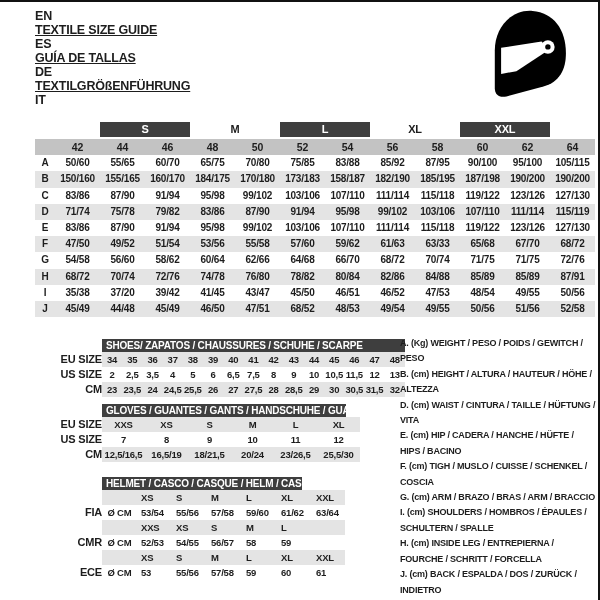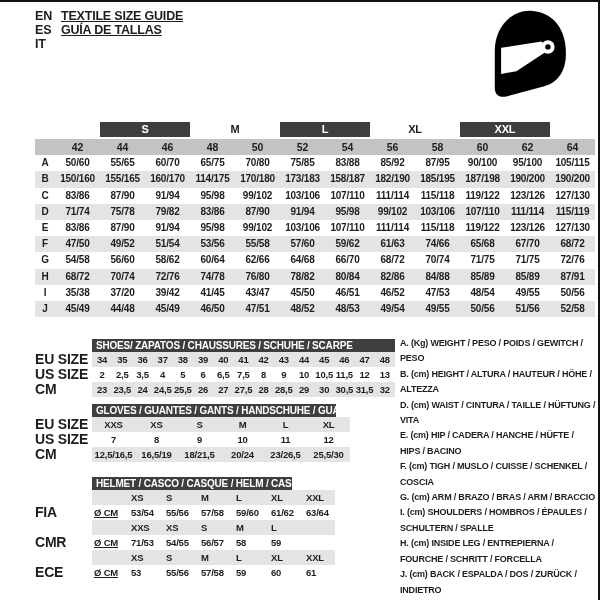--- a/index.html
+++ b/index.html
@@ -3,51 +3,51 @@
 <meta charset="utf-8">
 <style>
   html,body{margin:0;padding:0;background:#fff;}
   .page{position:relative;width:600px;height:600px;background:#fff;overflow:hidden;
         font-family:"Liberation Sans",sans-serif;font-weight:bold;color:#1d1d1d;letter-spacing:-0.2px;}
   .top-border{position:absolute;left:0;top:0;width:600px;height:2px;background:#111;}
   .right-border{position:absolute;right:0;top:0;width:2px;height:600px;background:#111;}
 
   
   .lang-header{position:absolute;left:35px;top:9px;font-size:12.5px;line-height:14px;}
-  .lang-row{display:flex;}
+  .lang-row{display:flex;flex-direction:column;}
   .lang-code{width:26px;}
   .lang-title{white-space:nowrap;text-decoration:underline;}
 
   
   .helmet-icon{position:absolute;right:26px;top:3px;width:90px;height:104px;}
 
   
   .main-table{position:absolute;left:35px;top:122px;width:560px;}
   .mrow{display:grid;grid-template-columns:20px repeat(12,1fr);height:16.2px;line-height:16.2px;
         font-size:10px;text-align:center;}
   .mrow.band{height:16px;line-height:15px;margin-bottom:1px;}
   .szbox{height:15px;line-height:15px;font-size:11px;}
   .szbox.dark{background:#3e3e3e;color:#fff;}
   .mrow.numrow{background:#c3c3c3;font-size:10.5px;}
   .mrow.stripe{background:#e4e4e4;}
   .cell{overflow:hidden;white-space:nowrap;}
   .cell.letter{text-align:center;}
 
   
-  .sec{position:absolute;left:35px;}
+  .sec{position:absolute;left:45px;}
   .sec-grid{display:grid;}
   .shoes-grid{grid-template-columns:57px repeat(15,20.2px);}
   .gloves-grid{grid-template-columns:57px repeat(6,43px);}
   .helmet-grid{grid-template-columns:57px 33px repeat(6,35px);}
   .bar{grid-column:2 / -1;justify-self:start;background:#3e3e3e;color:#fff;
        height:13px;line-height:13px;font-size:10px;padding-left:4px;white-space:nowrap;overflow:hidden;}
   .srow-cell{height:15px;line-height:15px;font-size:9.5px;text-align:center;white-space:nowrap;overflow:hidden;}
-  .srow-label{height:15px;line-height:15px;font-size:14px;text-align:left;}
+  .srow-label{height:15px;line-height:15px;font-size:11px;text-align:right;}
   .g{background:#e4e4e4;}
-  .unit{text-align:left;padding-left:2px;text-decoration:underline;}
+  .unit{text-align:center;padding-left:2px;}
   .left-al{text-align:left;padding-left:6px;}
 
   
   .legend{position:absolute;left:400px;top:336px;width:196px;font-size:9px;line-height:15.4px;}
   .legend-item{margin:0;}
 </style>
 </head>
 <body>
 
 <div class="page">
@@ -55,20 +55,24 @@
   <div class="right-border"></div>
 
   <div class="lang-header" id="lang-header">
       <div class="lang-row">
         <div class="lang-code">EN</div>
         <div class="lang-title">TEXTILE SIZE GUIDE</div>
       </div>
       <div class="lang-row">
         <div class="lang-code">ES</div>
         <div class="lang-title">GUÍA DE TALLAS</div>
+      </div>
+      <div class="lang-row">
+        <div class="lang-code">DE</div>
+        <div class="lang-title">TEXTILGRÖßENFÜHRUNG</div>
       </div>
       <div class="lang-row">
         <div class="lang-code">IT</div>
       </div>
     </div>
 
   <div class="helmet-icon">
     <svg viewBox="0 0 100 110" width="90" height="104" xmlns="http://www.w3.org/2000/svg">
       <path d="M54,6 C30,4 12,25 12,50 L12,92 C12,99 17,103 25,101 L66,90 C84,85 91,71 91,53 C91,26 77,8 54,6 Z" fill="#000"></path>
       <path d="M19,47 L64,40 L71,50 L36,73 L19,76 Z" fill="#fff"></path>
@@ -113,21 +117,21 @@
         <div class="cell">87/95</div>
         <div class="cell">90/100</div>
         <div class="cell">95/100</div>
         <div class="cell">105/115</div>
       </div>
       <div class="mrow stripe">
         <div class="cell letter">B</div>
         <div class="cell">150/160</div>
         <div class="cell">155/165</div>
         <div class="cell">160/170</div>
-        <div class="cell">114/175</div>
+        <div class="cell">184/175</div>
         <div class="cell">170/180</div>
         <div class="cell">173/183</div>
         <div class="cell">158/187</div>
         <div class="cell">182/190</div>
         <div class="cell">185/195</div>
         <div class="cell">187/198</div>
         <div class="cell">190/200</div>
         <div class="cell">190/200</div>
       </div>
       <div class="mrow">
@@ -178,21 +182,21 @@
       <div class="mrow stripe">
         <div class="cell letter">F</div>
         <div class="cell">47/50</div>
         <div class="cell">49/52</div>
         <div class="cell">51/54</div>
         <div class="cell">53/56</div>
         <div class="cell">55/58</div>
         <div class="cell">57/60</div>
         <div class="cell">59/62</div>
         <div class="cell">61/63</div>
-        <div class="cell">74/66</div>
+        <div class="cell">63/33</div>
         <div class="cell">65/68</div>
         <div class="cell">67/70</div>
         <div class="cell">68/72</div>
       </div>
       <div class="mrow">
         <div class="cell letter">G</div>
         <div class="cell">54/58</div>
         <div class="cell">56/60</div>
         <div class="cell">58/62</div>
         <div class="cell">60/64</div>
@@ -235,21 +239,21 @@
         <div class="cell">49/55</div>
         <div class="cell">50/56</div>
       </div>
       <div class="mrow stripe">
         <div class="cell letter">J</div>
         <div class="cell">45/49</div>
         <div class="cell">44/48</div>
         <div class="cell">45/49</div>
         <div class="cell">46/50</div>
         <div class="cell">47/51</div>
-        <div class="cell">48/52</div>
+        <div class="cell">68/52</div>
         <div class="cell">48/53</div>
         <div class="cell">49/54</div>
         <div class="cell">49/55</div>
         <div class="cell">50/56</div>
         <div class="cell">51/56</div>
         <div class="cell">52/58</div>
       </div>
     </div>
 
   <div class="sec" id="shoes-sec" style="top:339px">
@@ -355,21 +359,21 @@
         <div class="srow-label"></div>
         <div class="srow-cell g"></div>
         <div class="srow-cell g left-al">XXS</div>
         <div class="srow-cell g left-al">XS</div>
         <div class="srow-cell g left-al">S</div>
         <div class="srow-cell g left-al">M</div>
         <div class="srow-cell g left-al">L</div>
         <div class="srow-cell g left-al"></div>
         <div class="srow-label">CMR</div>
         <div class="srow-cell unit">Ø CM</div>
-        <div class="srow-cell left-al">71/53</div>
+        <div class="srow-cell left-al">52/53</div>
         <div class="srow-cell left-al">54/55</div>
         <div class="srow-cell left-al">56/57</div>
         <div class="srow-cell left-al">58</div>
         <div class="srow-cell left-al">59</div>
         <div class="srow-cell left-al"></div>
         <div class="srow-label"></div>
         <div class="srow-cell g"></div>
         <div class="srow-cell g left-al">XS</div>
         <div class="srow-cell g left-al">S</div>
         <div class="srow-cell g left-al">M</div>

